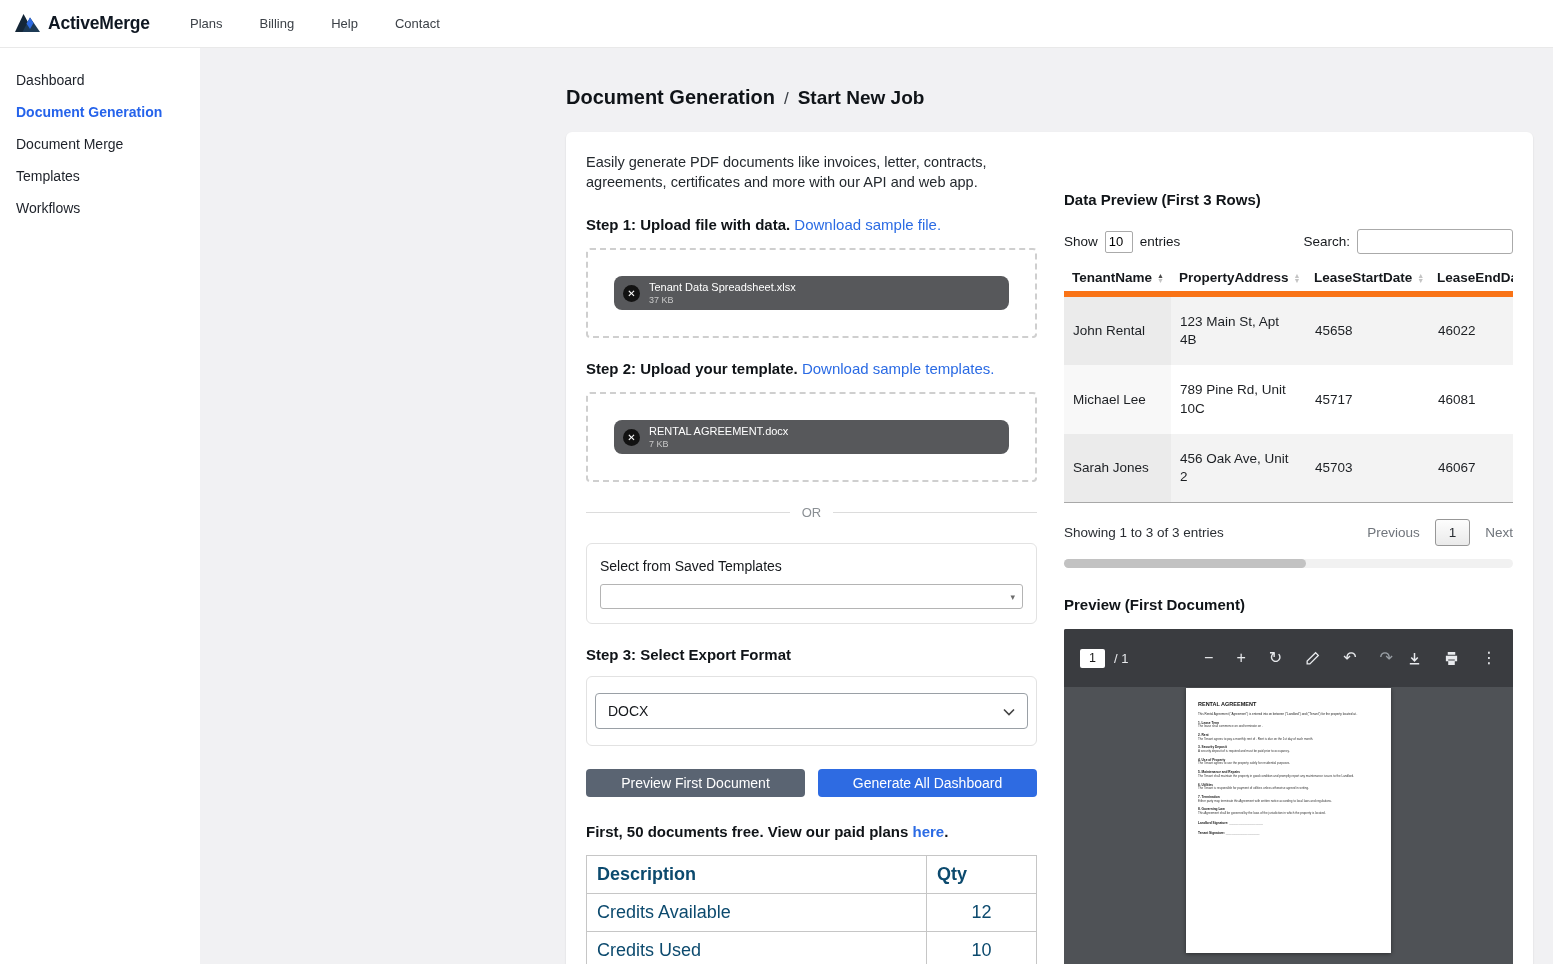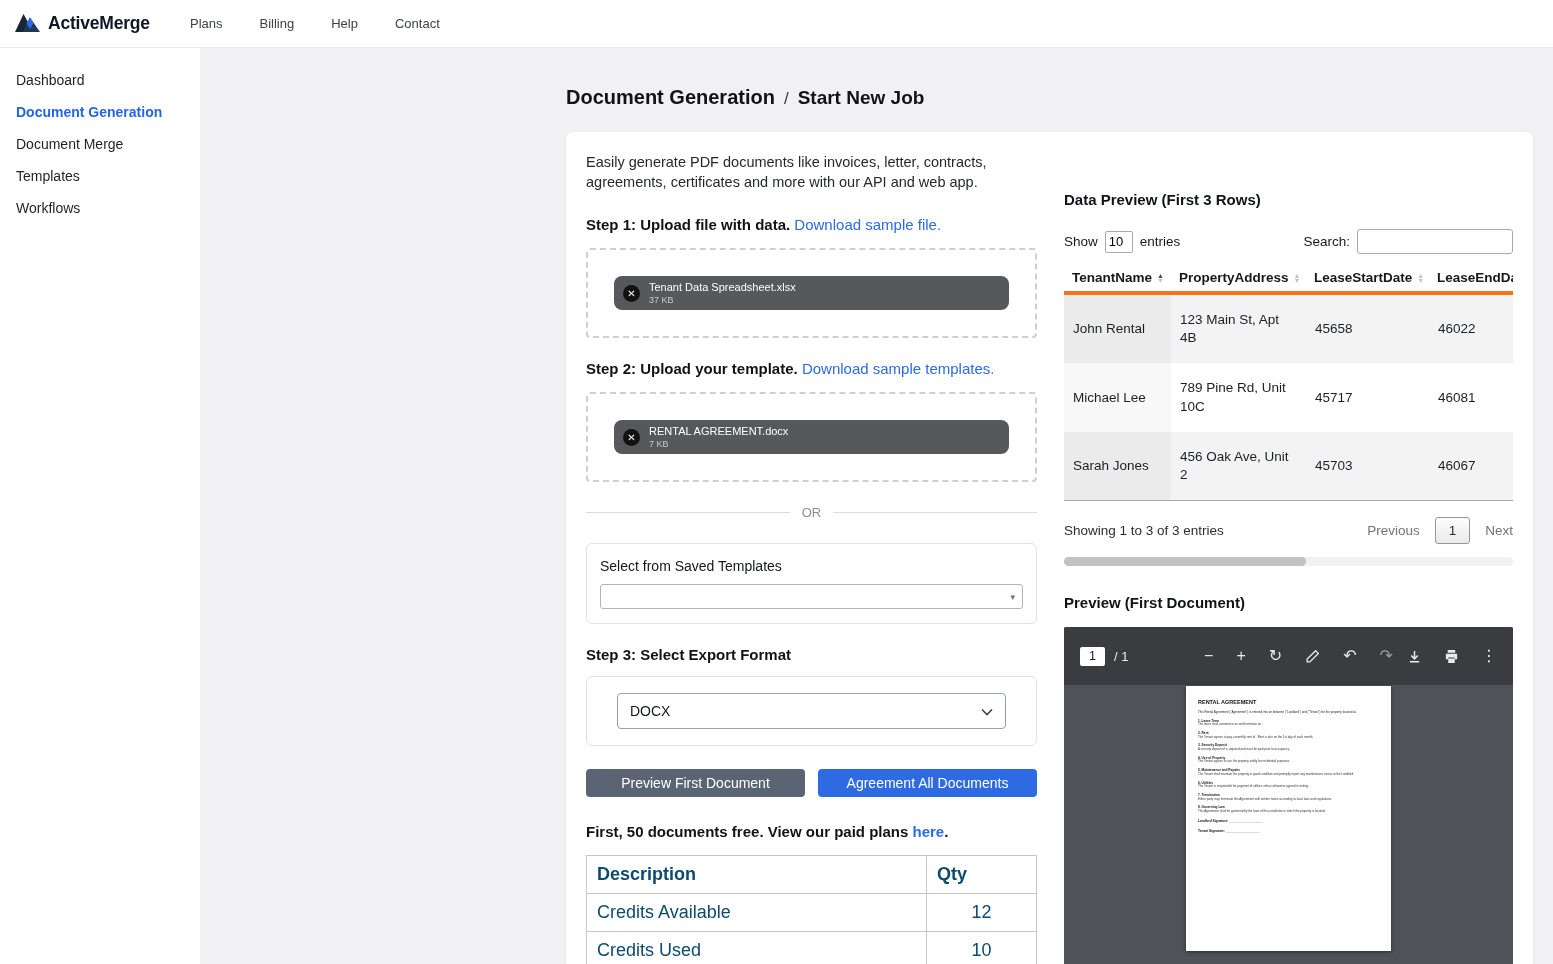--- a/index.html
+++ b/index.html
@@ -54,21 +54,21 @@
 
   .or-row { display:flex; align-items:center; gap:12px; color:#8a8f94; font-size:13px; margin:23px 0; }
   .or-line { flex:1; height:1px; background:#dcdcdc; }
 
   .panel { border:1px solid #e2e2e2; border-radius:6px; padding:14px 13px; margin-bottom:22px; }
   .panel-label { font-size:14px; color:#15181c; margin-bottom:10px; }
   .select-sm { height:25px; border:1px solid #b4b4b4; border-radius:3px; background:#fff;
     display:flex; align-items:center; justify-content:flex-end; padding:0 7px; cursor:pointer; }
   .select-sm .arrow { font-size:9px; color:#6d6d6d; }
   .step3 { font-size:15px; font-weight:700; color:#101418; margin:0 0 13px 0; }
-  .panel-export { padding:16px 30px; margin-bottom:23px; }
+  .panel-export { padding:16px 8px; margin-bottom:23px; }
   .select-lg { height:36px; border:1px solid #9aa0a6; border-radius:4px; display:flex;
     align-items:center; justify-content:space-between; padding:0 12px; font-size:14px;
     color:#15181c; cursor:pointer; background:#fff; }
 
   .btn-row { display:flex; gap:13px; margin:0 0 26px 0; }
   .btn { flex:1; height:28px; border:none; border-radius:4px; color:#fff; font-size:14px;
     font-family:inherit; cursor:pointer; }
   .btn-preview { background:#5a6472; }
   .btn-generate { background:#2e6be2; }
 
@@ -87,21 +87,21 @@
     font-size:13.5px; color:#15181c; margin-bottom:10px; }
   .show-group, .search-group { display:flex; align-items:center; gap:7px; }
   .show-input { width:28px; height:22px; border:1px solid #aaaaaa; border-radius:2px;
     font-size:13px; font-family:inherit; padding:0 3px; }
   .search-input { width:156px; height:25px; border:1px solid #aaaaaa; border-radius:3px;
     font-size:13px; font-family:inherit; padding:0 6px; }
 
   .dp-table-wrap { overflow:hidden; }
   .dp-table { width:498px; border-collapse:collapse; font-size:13.5px; table-layout:fixed; }
   .dp-table th { text-align:left; font-weight:700; padding:6px 8px; color:#15181c;
-    border-bottom:4px solid #f97316; cursor:pointer;margin-left:35px; }
+    border-bottom:6px solid #f97316; cursor:pointer;margin-left:35px; }
   .th-inner { display:flex; align-items:center; justify-content:space-between; }
   .sort { display:inline-flex; flex-direction:column; margin-left:5px; line-height:5px;
     font-size:7px; color:#c4c4c4; flex:none; }
   .sort .on { color:#4a4a4a; }
   .dp-table td { padding:16px 9px; color:#1c1f23; vertical-align:middle; line-height:1.35; }
   .dp-table tbody tr:nth-child(odd) td { background:#f3f3f3; }
   .dp-table tbody tr:nth-child(odd) td:first-child { background:#ebebeb; }
   .dp-table tbody tr:nth-child(even) td:first-child { background:#f8f8f8; }
   .dp-table tbody tr:last-child td { border-bottom:1px solid #a8a8a8; }
 
@@ -234,21 +234,21 @@
               <span>
                 <svg width="12" height="8" viewBox="0 0 12 8">
                     <path d="M1 1.5 L6 6.5 L11 1.5" fill="none" stroke="#444" stroke-width="1.6"></path>
                   </svg>
               </span>
             </div>
           </div>
 
           <div class="btn-row">
             <button class="btn btn-preview">Preview First Document</button>
-            <button class="btn btn-generate">Agreement All Documents</button>
+            <button class="btn btn-generate">Generate All Dashboard</button>
           </div>
 
           <p class="plans-note"><span>First, 50 documents free. View our paid plans </span><a>here</a><span>.</span></p>
 
           <table class="credits-table">
             <thead>
               <tr>
                 <th>Description</th>
                 <th class="qty-col">Qty</th>
               </tr>

